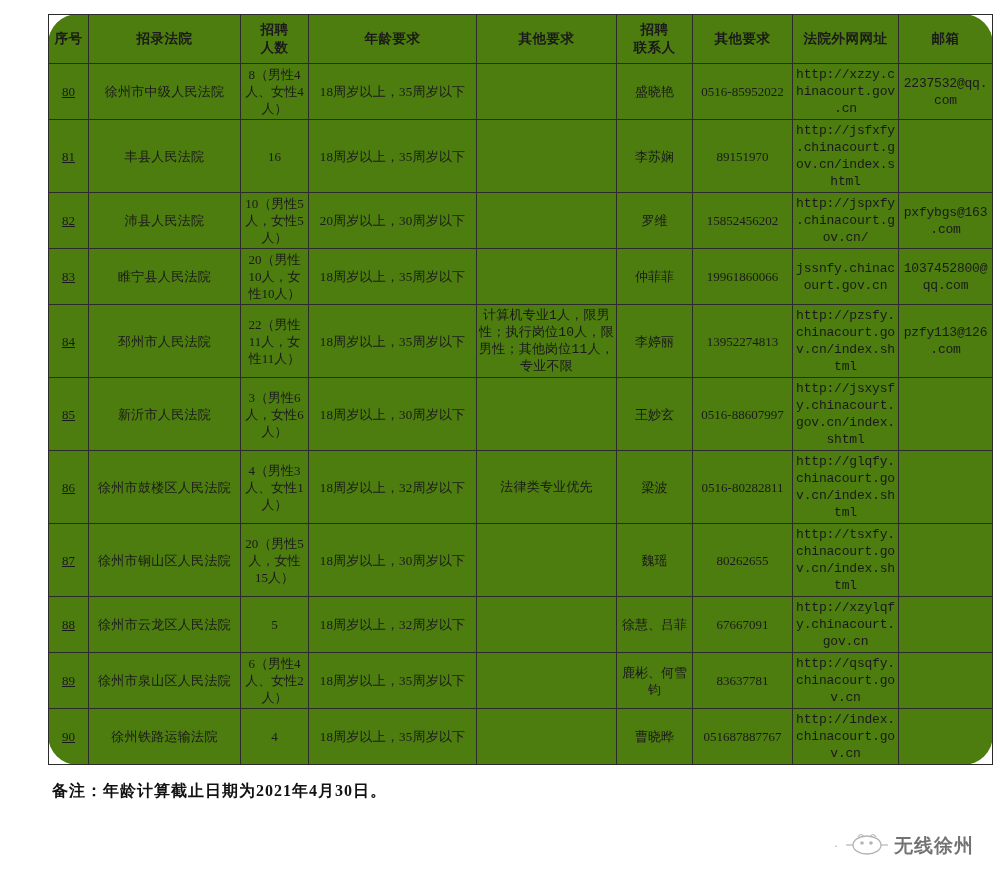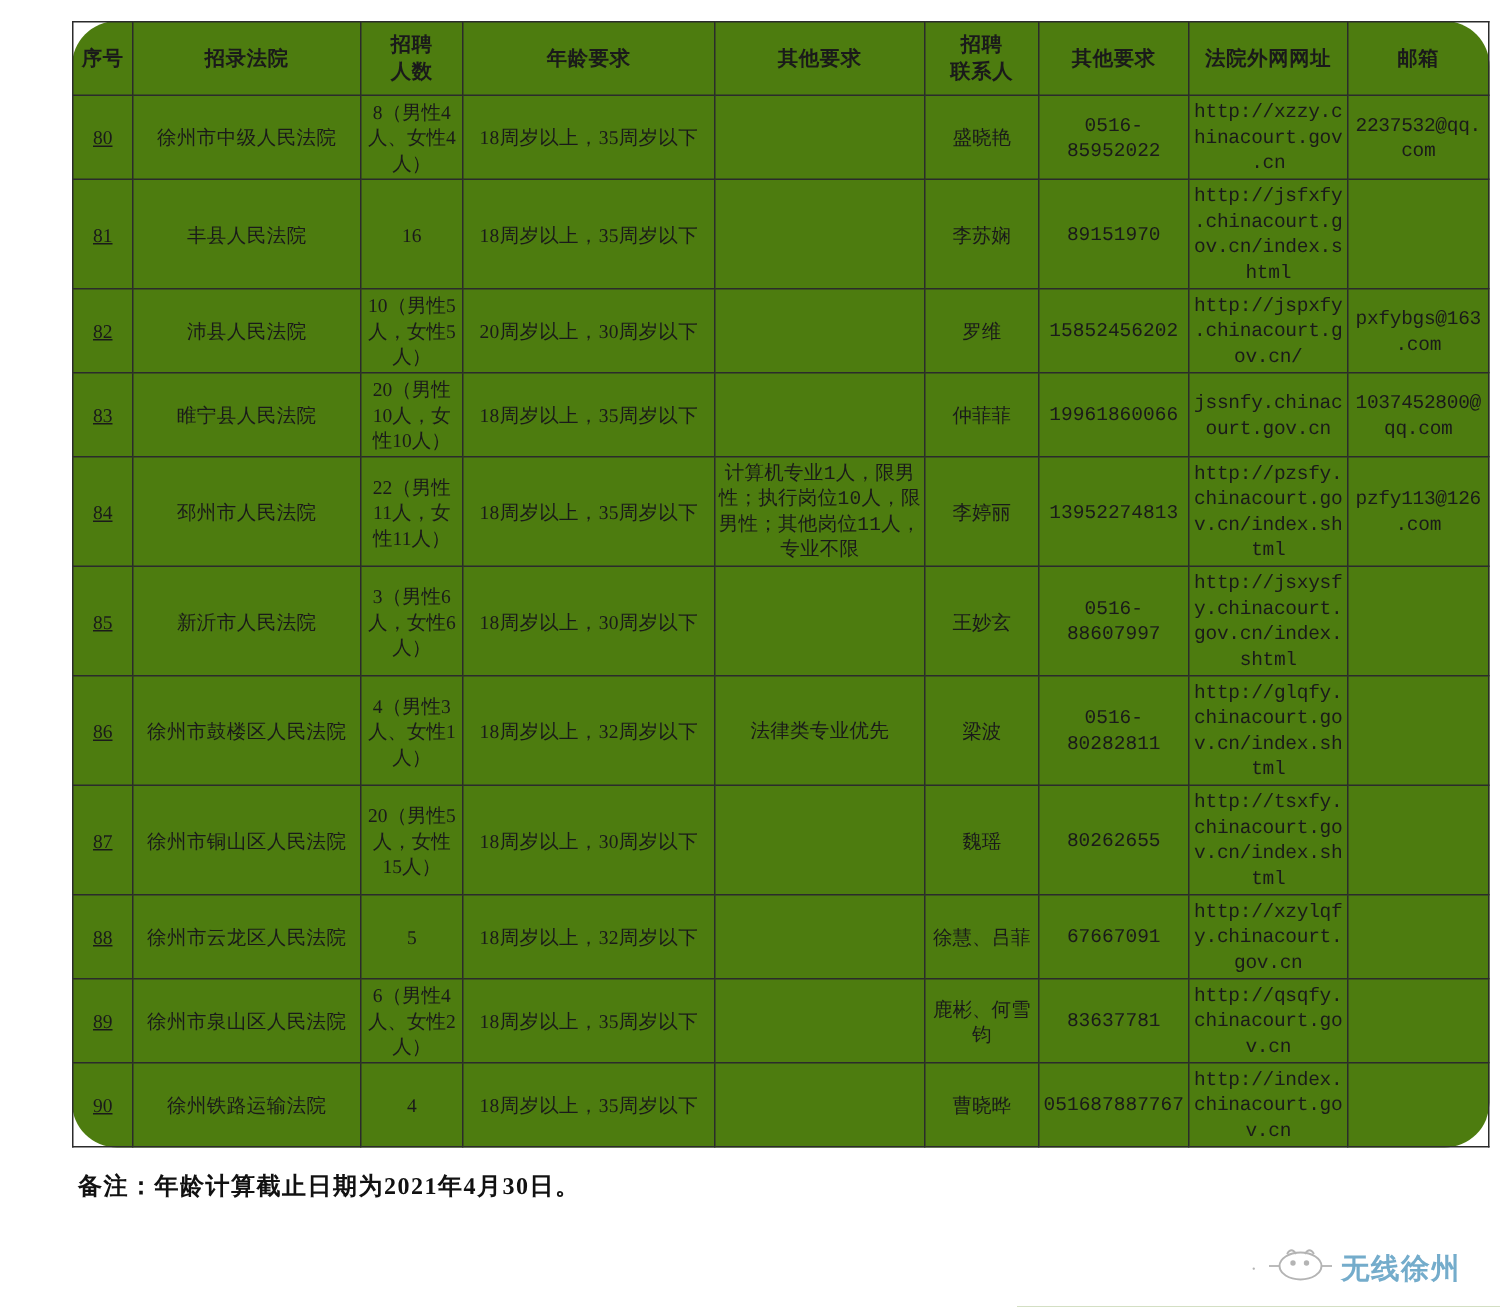--- a/index.html
+++ b/index.html
@@ -73,21 +73,21 @@
   col.c-phone  { width: 100px; }
   col.c-url    { width: 106px; }
   col.c-mail   { width: 94px; }
 
   td.idx { font-size: 14px; font-family: "Liberation Serif", serif; text-decoration: underline; }
   td.court { font-size: 13.5px; letter-spacing: 0.3px; margin-left: 25px; }
   td.count { font-size: 12.5px; line-height: 16px; text-align: left; padding-left: 3px; }
   td.age  { font-size: 13px; letter-spacing: 0.2px; }
   td.other { font-size: 12.5px; line-height: 16px; letter-spacing: 0.2px; font-family: Liberation Mono, monospace; }
   td.person { font-size: 13px; line-height: 17px; margin-left: 20px; }
-  td.phone { font-family: Liberation Mono, monospace; font-size: 13.5px; line-height: 17px; }
+  td.phone { font-family: Liberation Serif, serif; font-size: 13.5px; line-height: 17px; }
   td.url  {
     font-family: "Liberation Mono", "DejaVu Sans Mono", monospace;
     font-size: 11.5px;
     line-height: 16px;
     letter-spacing: -0.2px;
   }
   td.mail {
     font-family: "Liberation Mono", "DejaVu Sans Mono", monospace;
     font-size: 11.5px;
     line-height: 16px;
@@ -105,21 +105,21 @@
     right: 26px;
     bottom: 24px;
     display: flex;
     align-items: center;
     gap: 4px;
     opacity: 0.55;
   }
   .watermark .wm-text {
     font-size: 19px;
     font-weight: bold;
-    color: #0369a1;
+    color: #000000;
     letter-spacing: 1px;
     font-family: "Liberation Sans", sans-serif;
   }
   .watermark .wm-dot {
     font-size: 13px;
     color: #777;
     margin-right: 2px;
   }
   .wm-icon { display: block; }
 </style>

